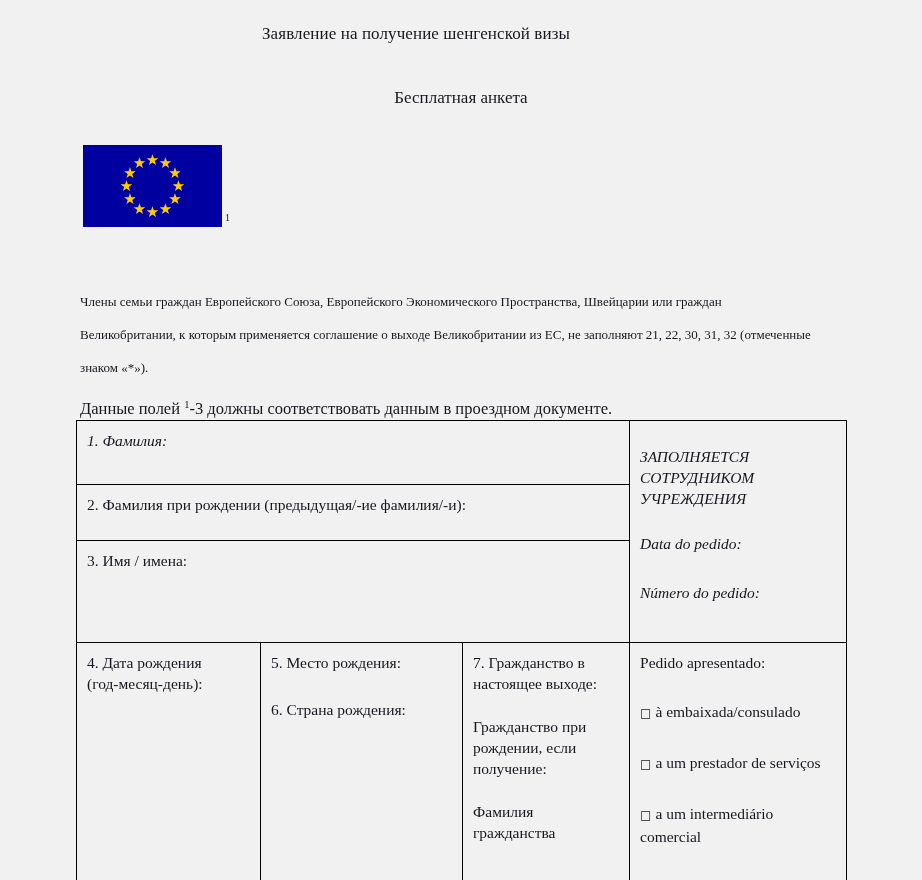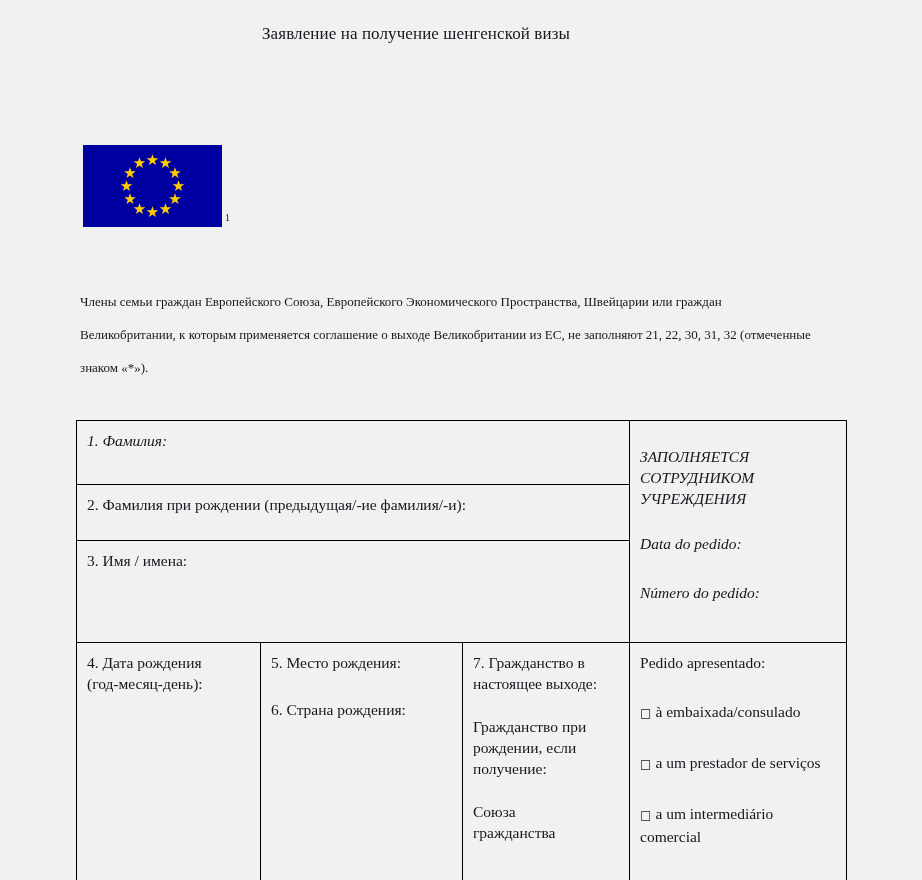--- a/index.html
+++ b/index.html
@@ -147,20 +147,21 @@
     margin-right: 4px;
   }
   .nowrap-line { display: block; }
 </style>
 </head>
 <body>
 
 <div class="page">
 
   <div class="doc-title">Заявление на получение шенгенской визы</div>
+  <div class="doc-subtitle">Бесплатная анкета</div>
 
   <div class="flag-wrap">
     <div class="eu-flag" id="eu-flag" style="background: rgb(0, 0, 160);">
         <span class="star" style="left: 69.5px; top: 15px; color: rgb(255, 204, 0);">★</span>
         <span class="star" style="left: 82.5px; top: 18.4833px; color: rgb(255, 204, 0);">★</span>
         <span class="star" style="left: 92.0167px; top: 28px; color: rgb(255, 204, 0);">★</span>
         <span class="star" style="left: 95.5px; top: 41px; color: rgb(255, 204, 0);">★</span>
         <span class="star" style="left: 92.0167px; top: 54px; color: rgb(255, 204, 0);">★</span>
         <span class="star" style="left: 82.5px; top: 63.5167px; color: rgb(255, 204, 0);">★</span>
         <span class="star" style="left: 69.5px; top: 67px; color: rgb(255, 204, 0);">★</span>
@@ -168,20 +169,23 @@
         <span class="star" style="left: 46.9833px; top: 54px; color: rgb(255, 204, 0);">★</span>
         <span class="star" style="left: 43.5px; top: 41px; color: rgb(255, 204, 0);">★</span>
         <span class="star" style="left: 46.9833px; top: 28px; color: rgb(255, 204, 0);">★</span>
         <span class="star" style="left: 56.5px; top: 18.4833px; color: rgb(255, 204, 0);">★</span>
       </div>
     <span class="flag-footnote">1</span>
   </div>
 
   <p class="intro">Члены семьи граждан Европейского Союза, Европейского Экономического Пространства, Швейцарии или граждан Великобритании, к которым применяется соглашение о выходе Великобритании из ЕС, не заполняют 21, 22, 30, 31, 32 (отмеченные знаком «*»).</p>
 
+  <div class="subfields-note">
+    <span>Данные полей </span><span class="sup">1</span><span>-3 должны соответствовать данным в проездном документе.</span>
+  </div>
 
   <table class="form-table">
     <colgroup>
       <col style="width:184px">
       <col style="width:202px">
       <col style="width:167px">
       <col style="width:217px">
     </colgroup>
     <tbody>
       <tr>
@@ -229,21 +233,21 @@
           <div class="cell-block tight">
             <span class="nowrap-line">7. Гражданство в</span>
             <span class="nowrap-line">настоящее выходе:</span>
           </div>
           <div class="cell-block tight">
             <span class="nowrap-line">Гражданство при</span>
             <span class="nowrap-line">рождении, если</span>
             <span class="nowrap-line">получение:</span>
           </div>
           <div class="cell-block">
-            <span class="nowrap-line">Союза</span>
+            <span class="nowrap-line">Фамилия</span>
             <span class="nowrap-line">гражданства</span>
           </div>
         </td>
         <td class="r4">
           <div class="check-row">
             <span>Pedido apresentado:</span>
           </div>
           <div class="check-row">
             <span class="checkbox-glyph">□</span><span>à embaixada/consulado</span>
           </div>

